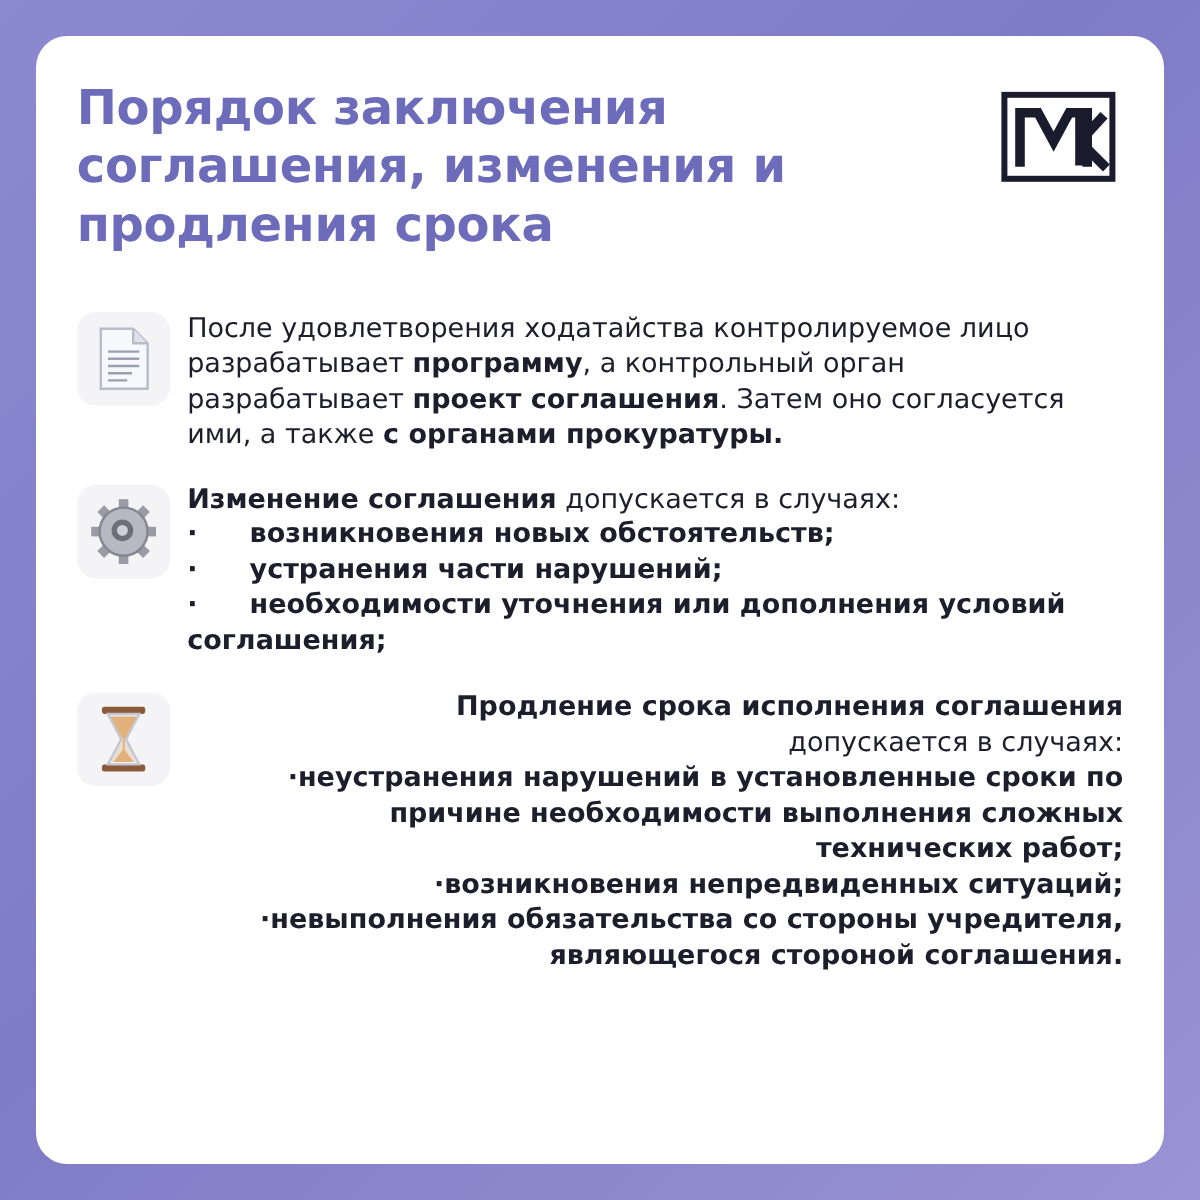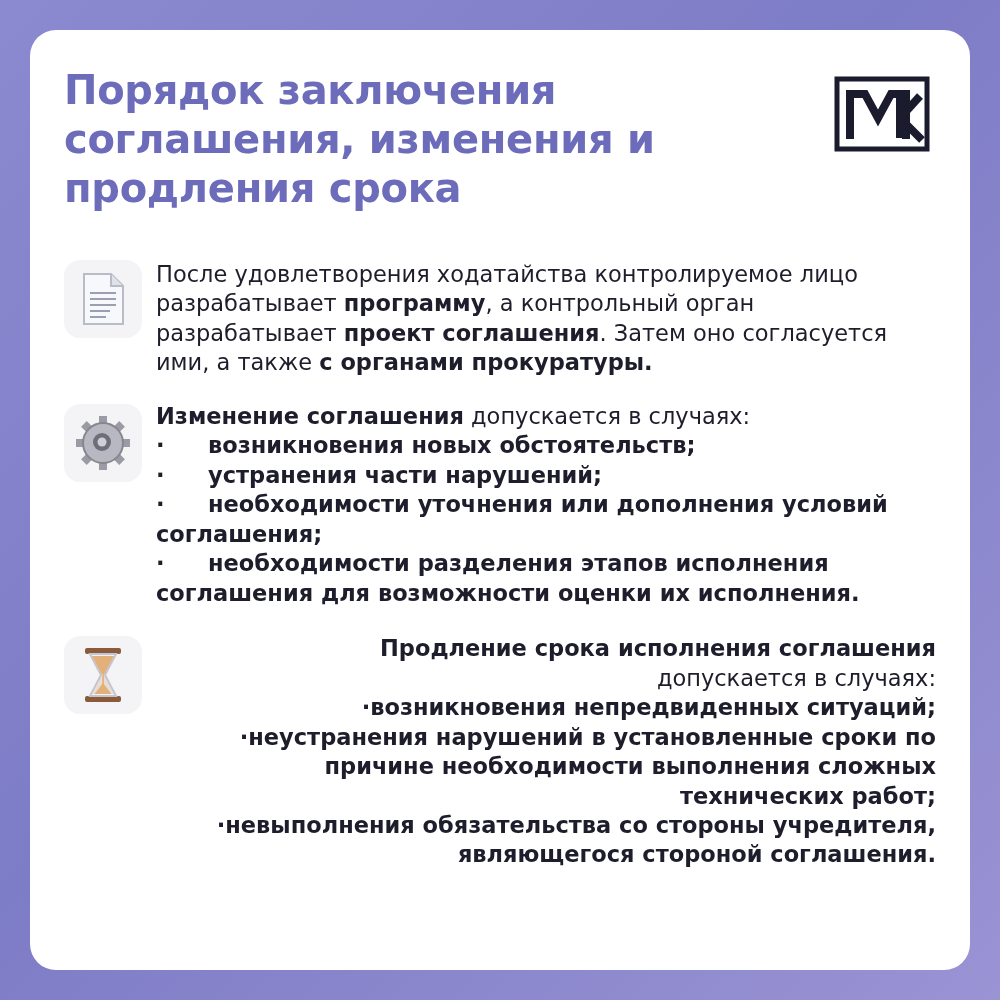--- a/index.html
+++ b/index.html
@@ -158,23 +158,20 @@
         </p>
         <p class="bullet-line">
           <span class="bullet-dot">·</span><span>возникновения новых обстоятельств;</span>
         </p>
         <p class="bullet-line">
           <span class="bullet-dot">·</span><span>устранения части нарушений;</span>
         </p>
         <p class="bullet-line">
           <span class="bullet-dot">·</span><span>необходимости уточнения или дополнения условий соглашения;</span>
         </p>
-        <p class="bullet-line">
-          <span class="bullet-dot">·</span><span>необходимости разделения этапов исполнения соглашения для возможности оценки их исполнения.</span>
-        </p>
       </div>
     </div>
 
     <div class="block b3">
       <div class="icon-box">
         <svg width="50" height="60" viewBox="0 0 50 60" xmlns="http://www.w3.org/2000/svg">
           <rect x="7" y="3" width="36" height="6" rx="2" fill="#8a5a3b"></rect>
           <rect x="7" y="51" width="36" height="6" rx="2" fill="#8a5a3b"></rect>
           <path d="M12 9 H38 L27 30 L38 51 H12 L23 30 Z" fill="#f1f2f6" stroke="#c3c6d0" stroke-width="2"></path>
           <path d="M14 11 H36 L26.5 29 H23.5 Z" fill="#e2b07a"></path>
@@ -182,24 +179,24 @@
           <path d="M16.5 49 H33.5 L25 38 Z" fill="#e2b07a"></path>
           <rect x="24.3" y="29" width="1.6" height="12" fill="#e2b07a"></rect>
         </svg>
       </div>
       <div class="block-text">
         <p>
           <b>Продление срока исполнения соглашения</b>
         </p>
         <p>допускается в случаях:</p>
         <p class="bullet-line">
+          <span class="bullet-dot">·</span><span>неустранения нарушений в установленные сроки по причине необходимости выполнения сложных технических работ;</span>
+        </p>
+        <p class="bullet-line">
           <span class="bullet-dot">·</span><span>возникновения непредвиденных ситуаций;</span>
-        </p>
-        <p class="bullet-line">
-          <span class="bullet-dot">·</span><span>неустранения нарушений в установленные сроки по причине необходимости выполнения сложных технических работ;</span>
         </p>
         <p class="bullet-line">
           <span class="bullet-dot">·</span><span>невыполнения обязательства со стороны учредителя, являющегося стороной соглашения.</span>
         </p>
       </div>
     </div>
 
   </div>
 </div>
 

